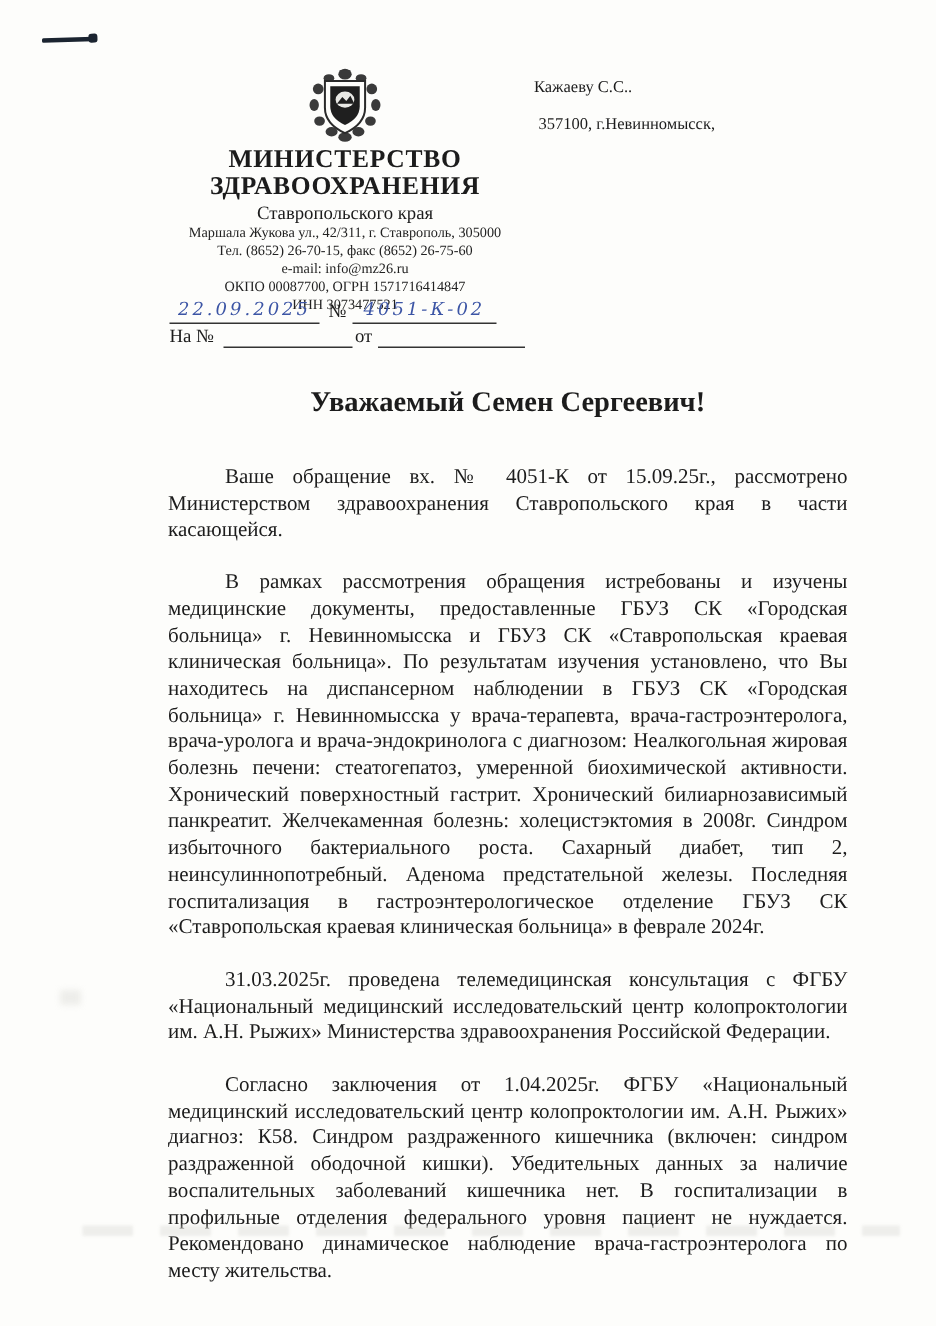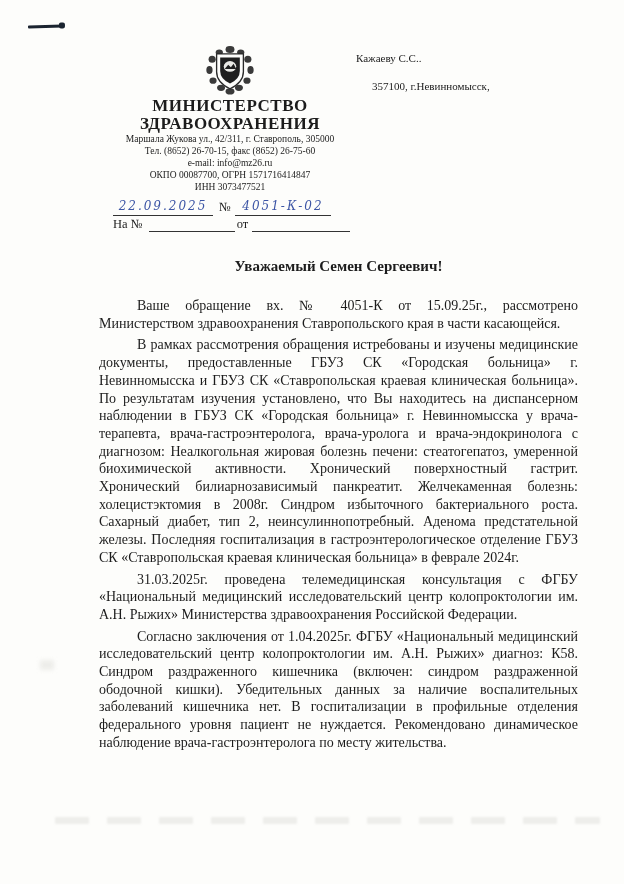--- a/index.html
+++ b/index.html
@@ -28,48 +28,48 @@
     position:absolute; left:75px; top:45px; width:310px;
     text-align:center;
   }
   .emblem { display:block; margin:0 auto 2px auto; }
   .org-line { font-weight:bold; font-size:17px; line-height:18px; letter-spacing:.5px; }
   .org-region { font-size:12.5px; line-height:15px; margin-top:2px; }
   .org-detail { font-size:9.5px; line-height:12px; color:#222; }
   
   .recipient { position:absolute; left:356px; top:52px; font-size:11px; }
   .recipient-name { margin:0 0 13px 0; }
-  .recipient-addr { margin:16px; }
+  .recipient-addr { margin:3px; }
   
   .ref-block { position:absolute; left:113px; top:196px; width:240px; font-size:12.5px; }
   .ref-row1 { display:flex; align-items:flex-end; height:20px; }
   .hw {
     font-style:italic; color:var(--hw-blue);
     font-family:"DejaVu Serif", serif;
     letter-spacing:2px; font-size:12px;
     transform:rotate(-1.5deg); transform-origin:left bottom;
     white-space:nowrap;
   }
   .u1 { display:inline-block; min-width:100px; border-bottom:1px solid #333; padding:0 4px 1px 4px; text-align:center;}
   .u2 { display:inline-block; min-width:96px; border-bottom:1px solid #333; padding:0 4px 1px 4px; text-align:center;}
   .no-sign { margin:0 4px 1px 6px; }
   .ref-row2 { display:flex; align-items:flex-end; height:15px; margin-top:1px; }
   .blank { display:inline-block; border-bottom:1px solid #333; height:14px; }
   .blank-a { width:86px; margin:0 2px 0 6px; }
   .blank-b { width:98px; margin:0 0 0 4px; }
   
   .salutation {
     position:absolute; left:95px; top:258px; width:487px;
-    text-align:center; font-weight:bold; font-size:15px;
+    text-align:center; font-weight:bold; font-size:19px;
   }
   .body-text {
     position:absolute; left:95px; top:293px; width:487px;
     font-size:14px; line-height:17.7px; text-align:justify;
   }
-  .body-text p { margin:4px; text-indent:38px; }
+  .body-text p { margin:17px; text-indent:38px; }
   
   .ghost-line {
     position:absolute; left:55px; top:817px; width:545px; height:7px;
     background:repeating-linear-gradient(90deg,#dcdcd8 0 34px,transparent 34px 52px);
     opacity:.45; filter:blur(1.2px);
   }
   .ghost-smudge {
     position:absolute; left:40px; top:660px; width:14px; height:10px;
     background:#e3e3df; opacity:.6; filter:blur(2px);
   }
@@ -98,20 +98,21 @@
         <ellipse cx="30" cy="52" rx="5" ry="3.5"></ellipse>
       </g>
       <path d="M15 10 h30 v20 q0 12 -15 19 q-15 -7 -15 -19 z" fill="#fdfdfb" stroke="#2a2a2a" stroke-width="1.5"></path>
       <path d="M19 14 h22 v15 q0 9 -11 14 q-11 -5 -11 -14 z" fill="#1f1f1f"></path>
       <ellipse cx="30" cy="24" rx="7" ry="6" fill="#e9e9e5"></ellipse>
       <path d="M24 27 l4 -5 l3 3 l3 -4 l3 6 z" fill="#1f1f1f"></path>
       <rect x="26" y="2" width="8" height="5" fill="#3a3a3a"></rect>
     </svg>
     <div class="org-line">МИНИСТЕРСТВО</div>
     <div class="org-line">ЗДРАВООХРАНЕНИЯ</div>
+    <div class="org-region">Ставропольского края</div>
     <div class="org-detail">Маршала Жукова ул., 42/311, г. Ставрополь, 305000</div>
     <div class="org-detail">Тел. (8652) 26-70-15, факс (8652) 26-75-60</div>
     <div class="org-detail">e-mail: info@mz26.ru</div>
     <div class="org-detail">ОКПО 00087700, ОГРН 1571716414847</div>
     <div class="org-detail">ИНН 3073477521</div>
   </div>
 
   <div class="recipient">
     <p class="recipient-name">Кажаеву С.С..</p>
     <p class="recipient-addr">357100, г.Невинномысск,</p>

